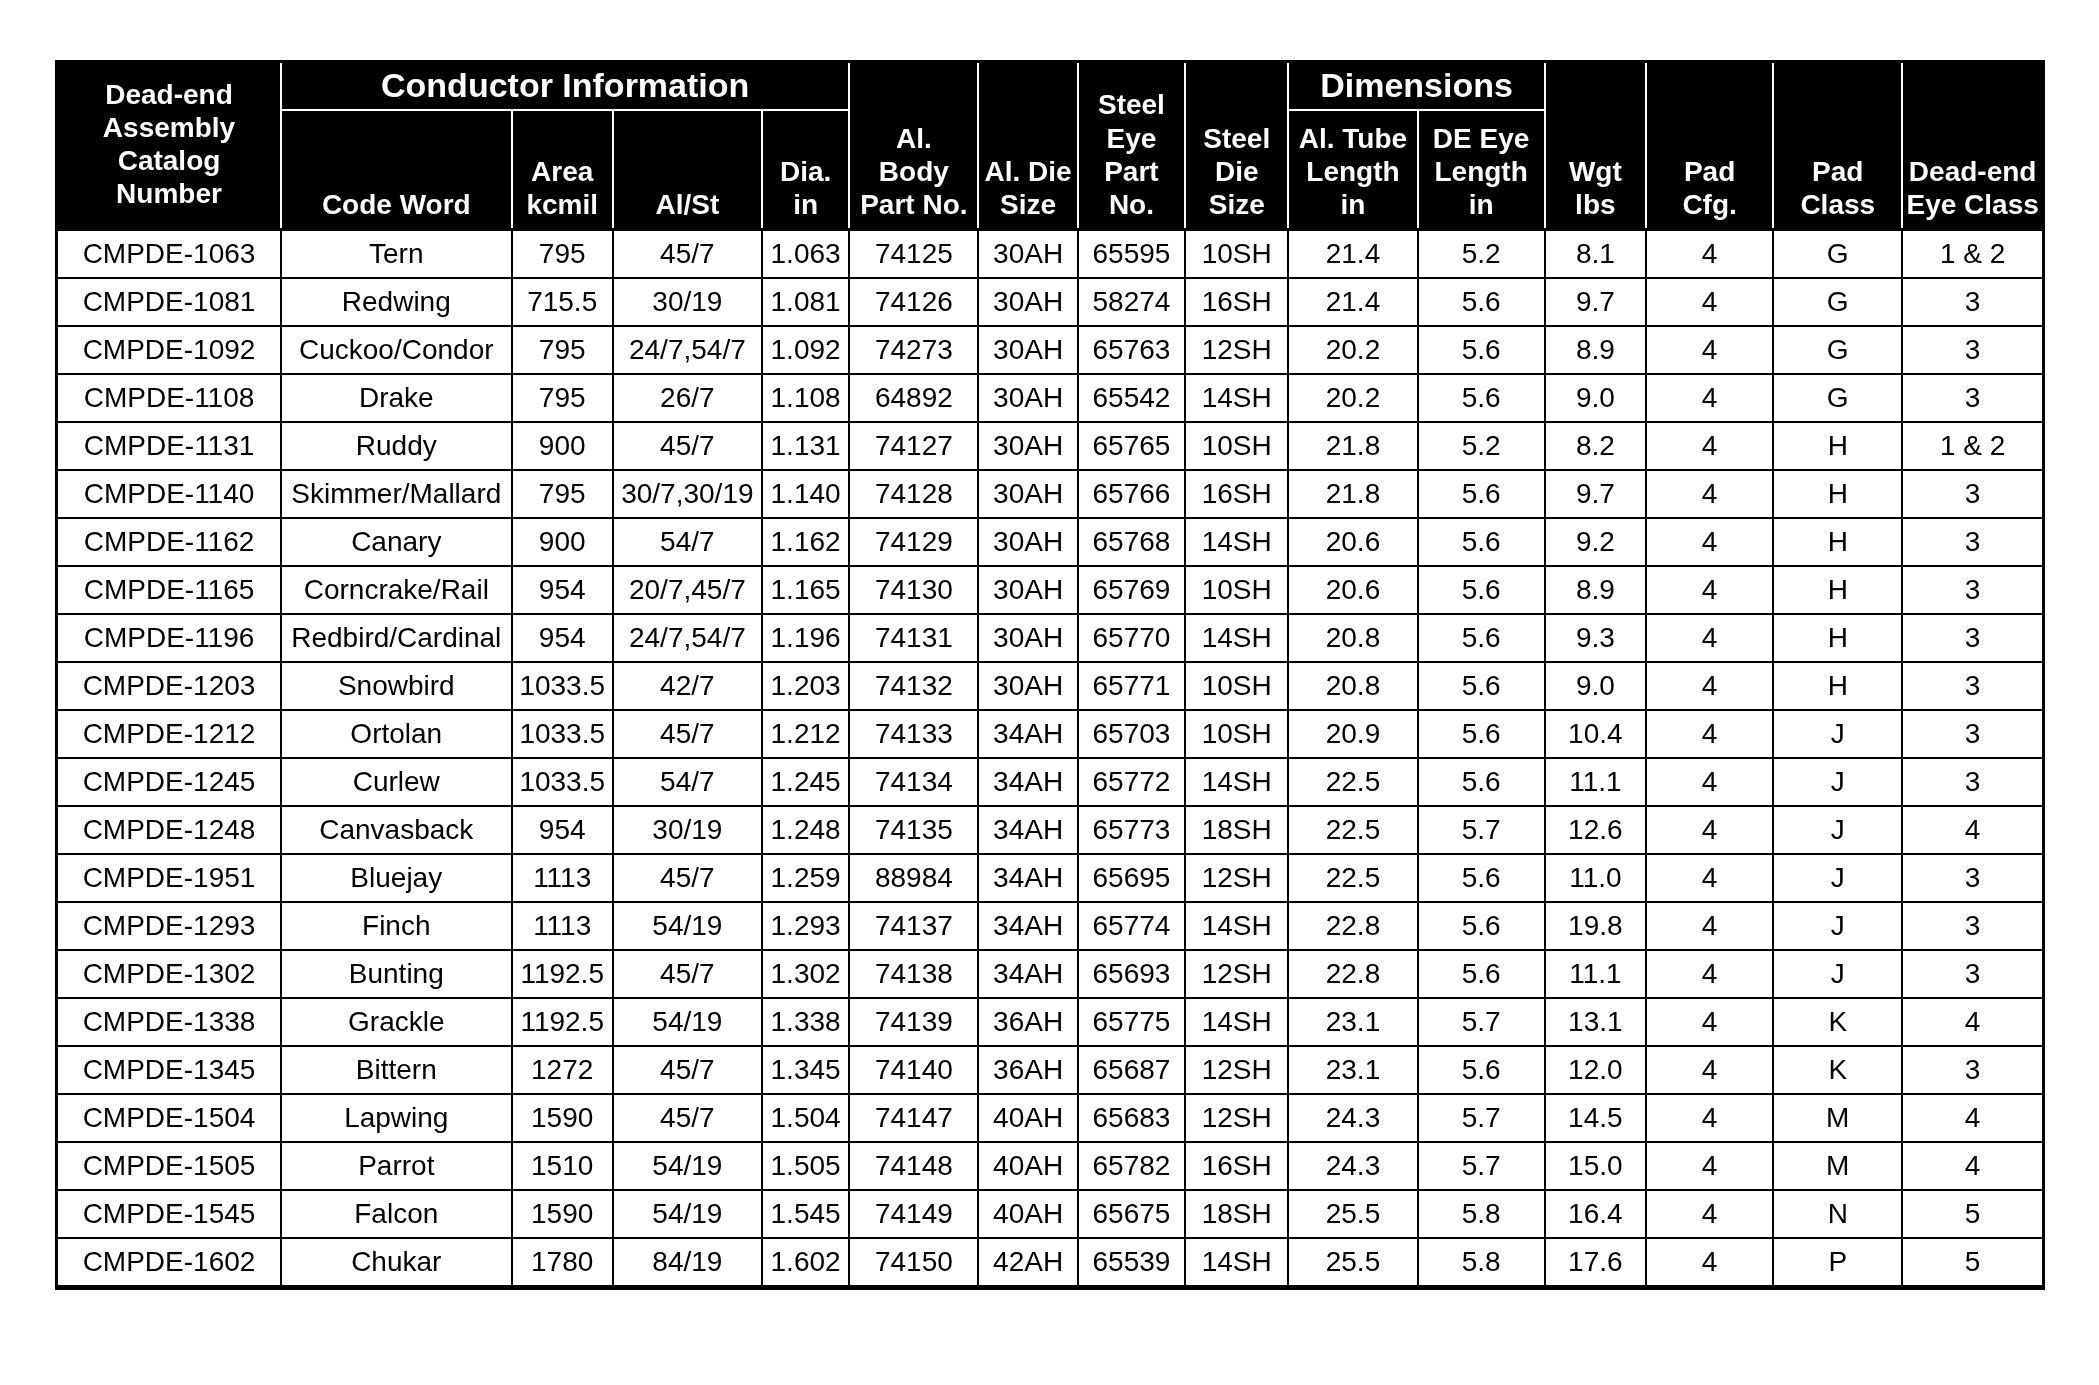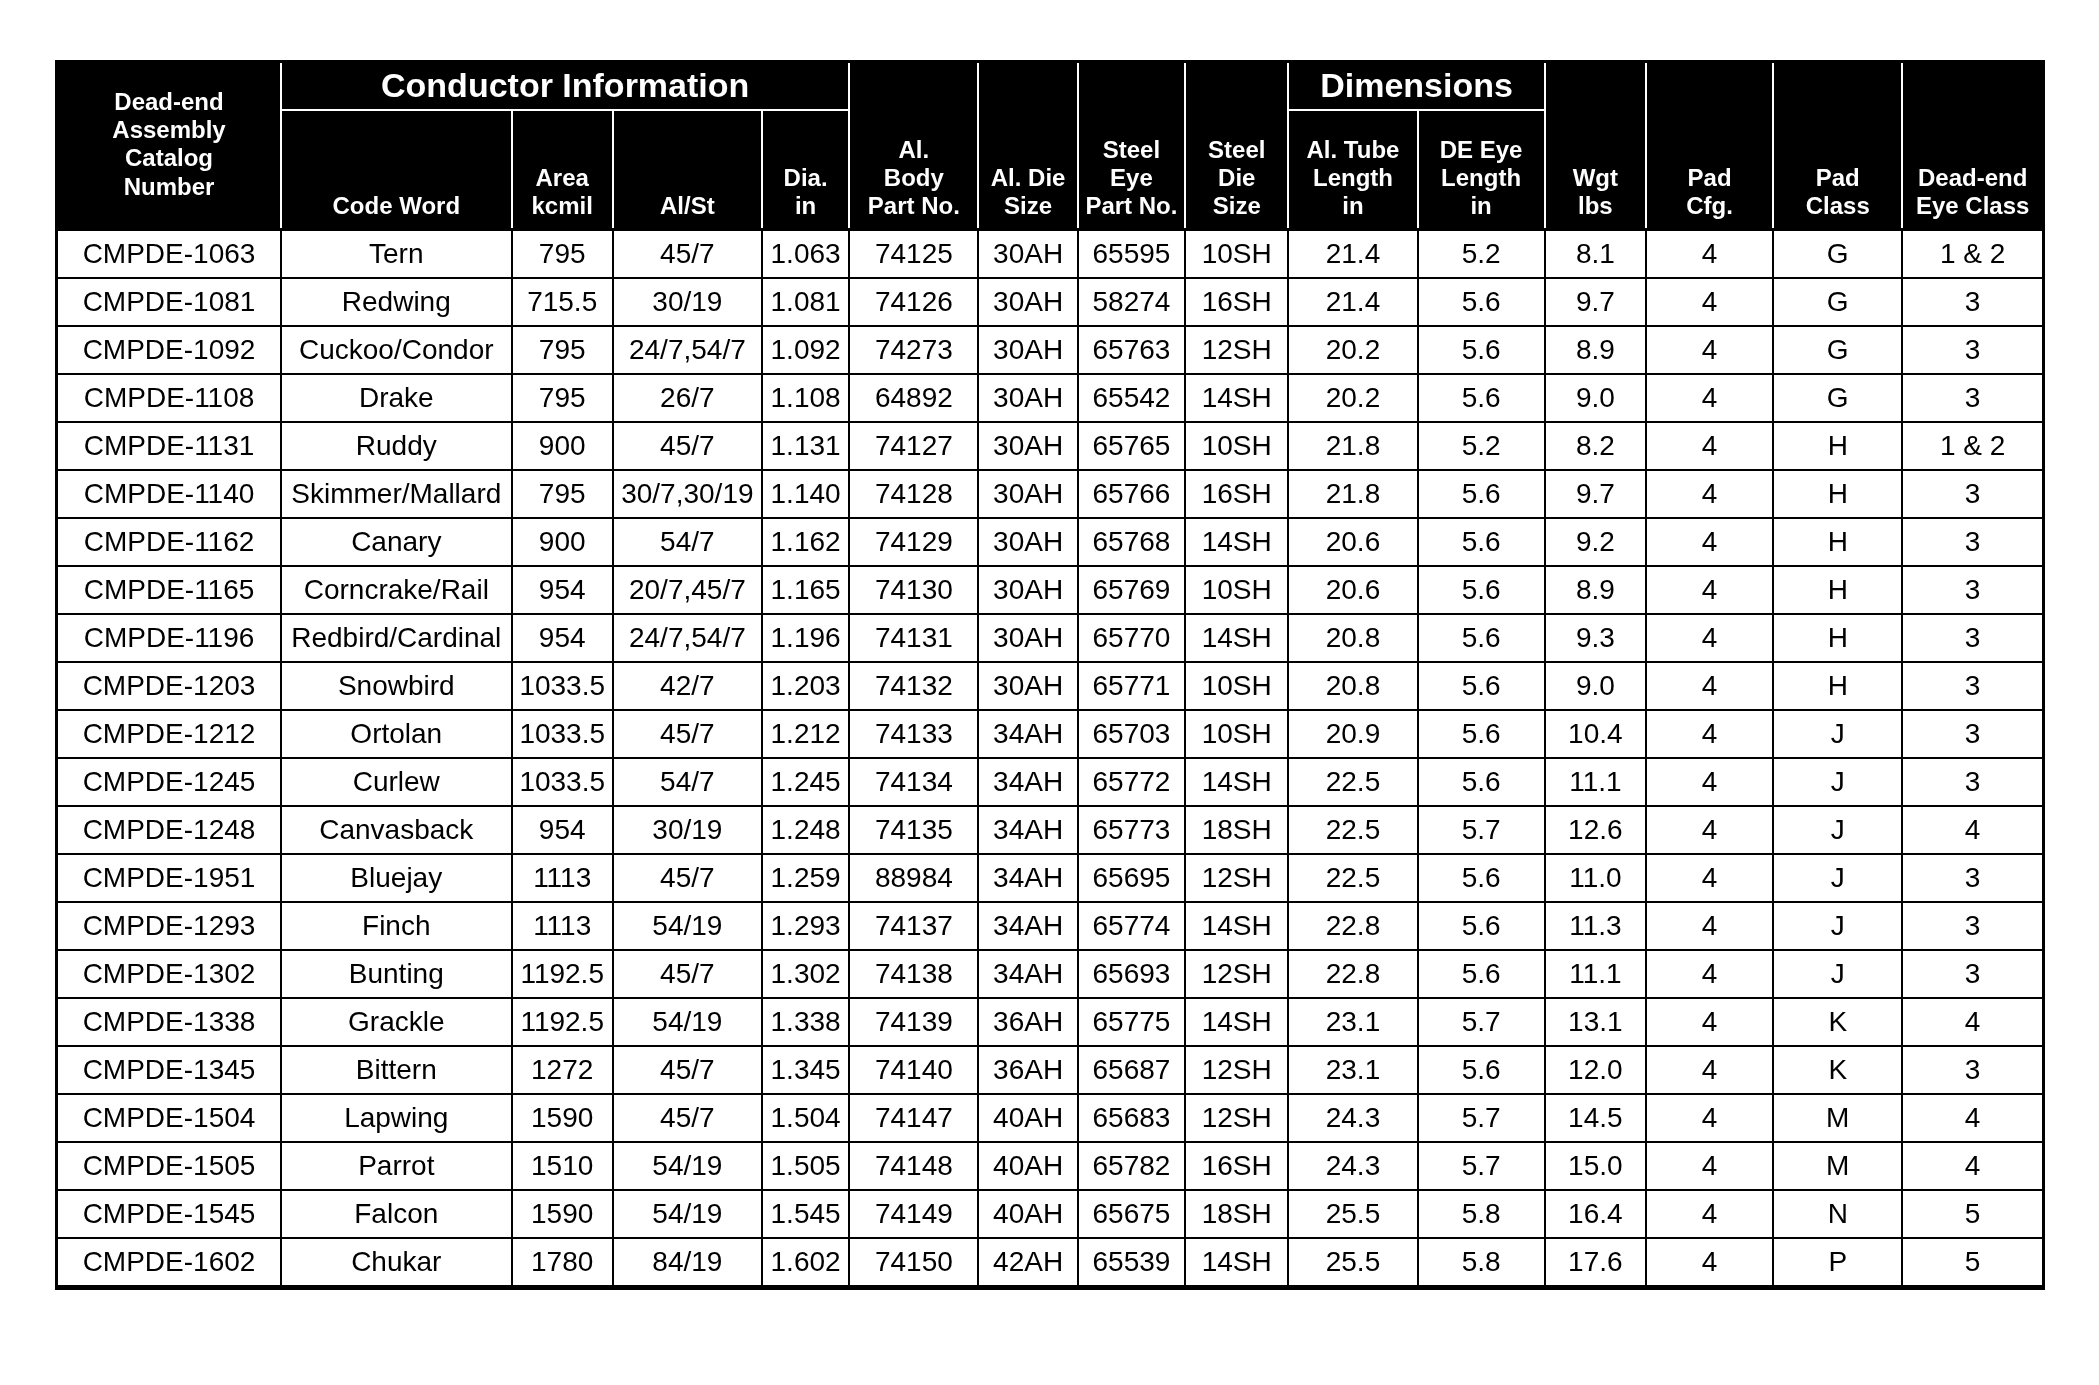--- a/index.html
+++ b/index.html
@@ -23,21 +23,21 @@
     border-collapse: collapse;
     table-layout: fixed;
     border: 3px solid #000000;
     border-bottom-width: 5px;
   }
   table.deadend thead th {
     background: #000000;
     color: #ffffff;
     border: 2px solid #ffffff;
     font-weight: bold;
-    font-size: 24px;
+    font-size: 28px;
     line-height: 1.18;
     white-space: pre-line;
     text-align: center;
     padding: 2px 3px 7px 3px;
     vertical-align: bottom;
   }
   table.deadend thead tr.h-row1 { height: 45px; }
   table.deadend thead tr.h-row2 { height: 119px; }
   table.deadend thead th.group {
     vertical-align: middle;
@@ -371,21 +371,21 @@
           <td>Finch</td>
           <td>1113</td>
           <td>54/19</td>
           <td>1.293</td>
           <td>74137</td>
           <td>34AH</td>
           <td>65774</td>
           <td>14SH</td>
           <td>22.8</td>
           <td>5.6</td>
-          <td>11.3</td>
+          <td>19.8</td>
           <td>4</td>
           <td>J</td>
           <td>3</td>
         </tr>
         <tr>
           <td>CMPDE-1302</td>
           <td>Bunting</td>
           <td>1192.5</td>
           <td>45/7</td>
           <td>1.302</td>

